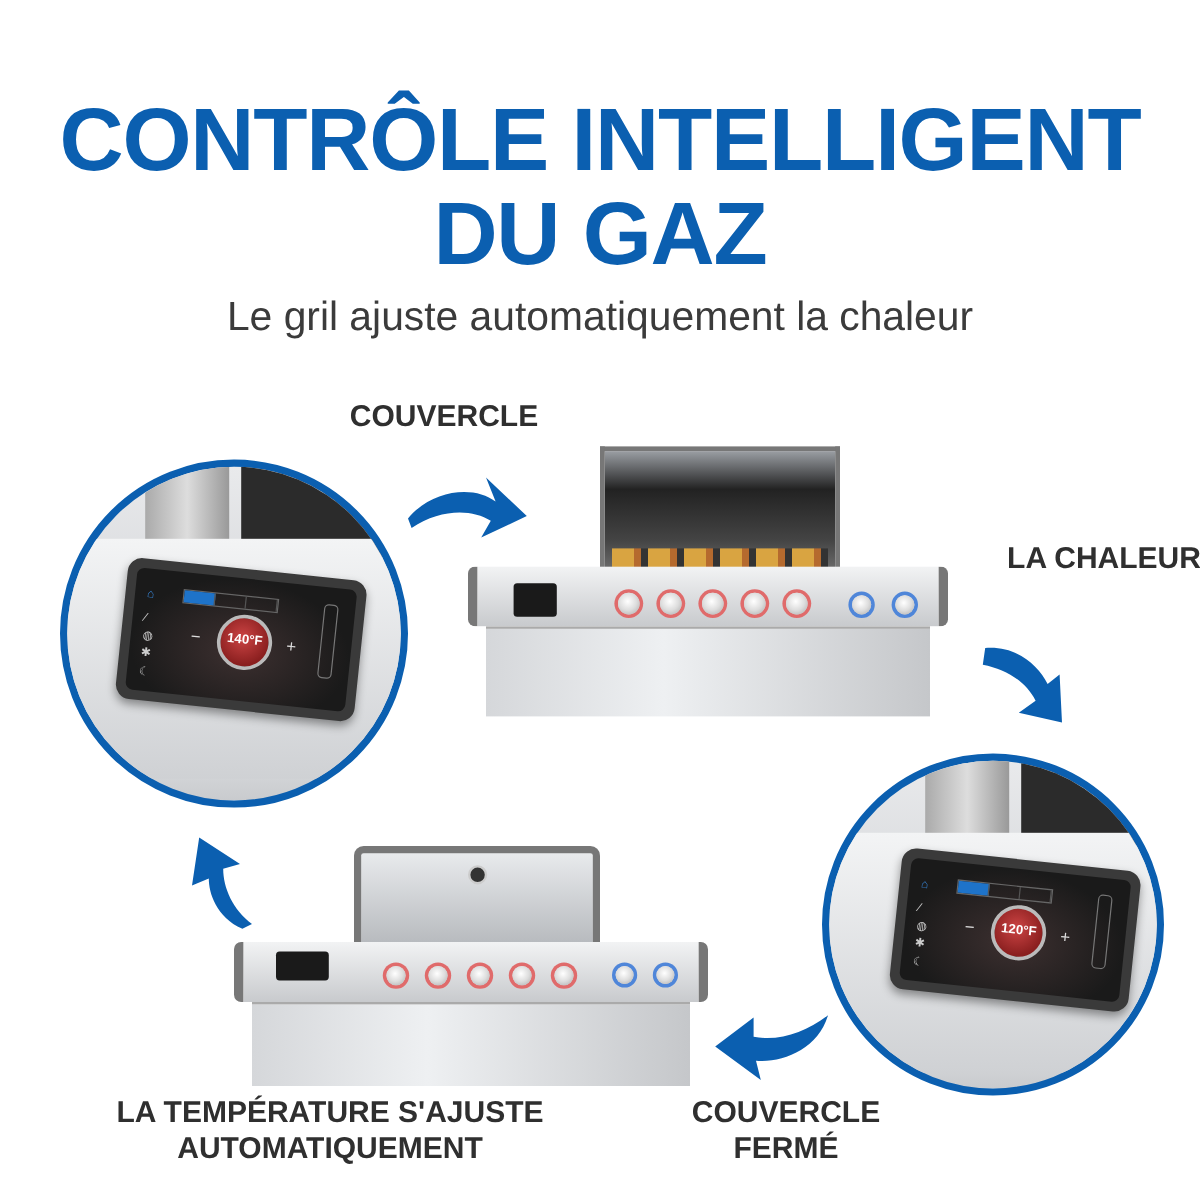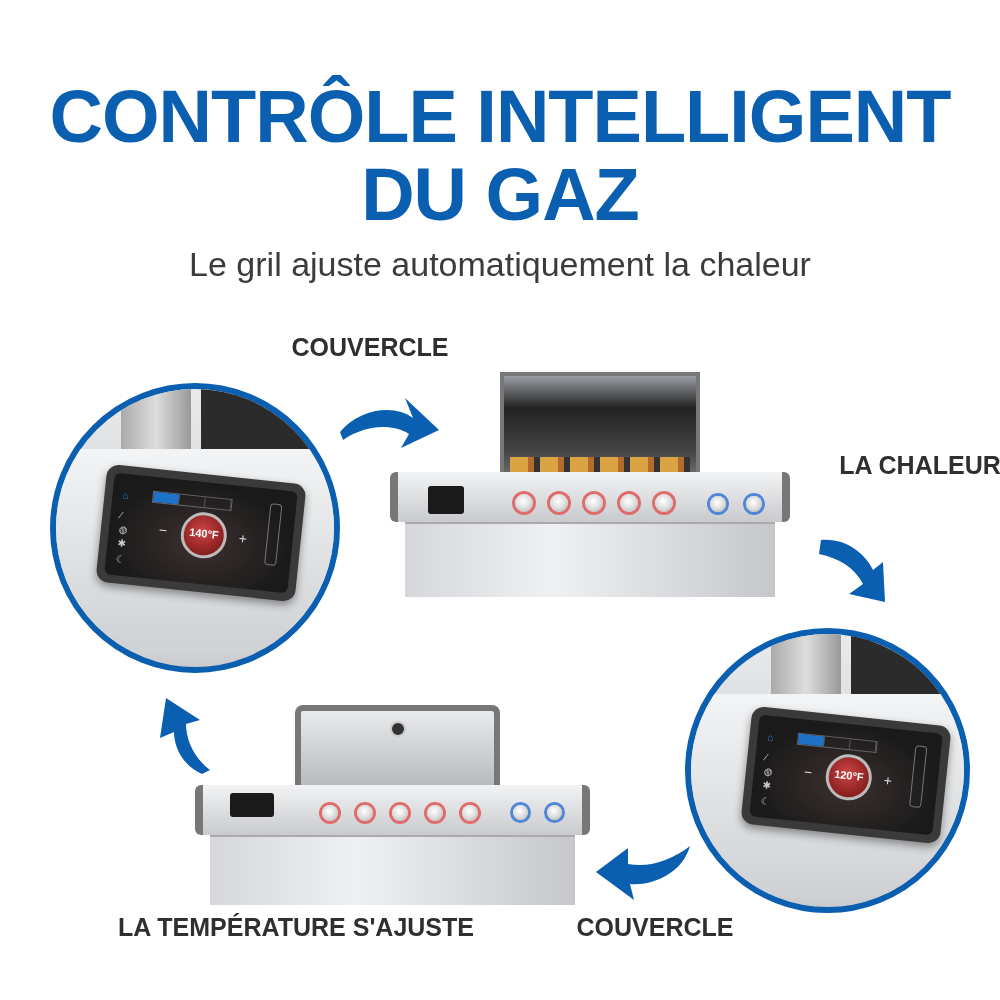--- a/index.html
+++ b/index.html
@@ -41,23 +41,25 @@
 <div class="subtitle">Le gril ajuste automatiquement la chaleur</div>
 
 <div class="label" style="left:270px; top:332px; width:200px;">
   <div>COUVERCLE</div>
 </div>
 <div class="label" style="left:820px; top:450px; width:200px;">
   <div>LA CHALEUR</div>
 </div>
 <div class="label" style="left:555px; top:912px; width:200px;">
   <div>COUVERCLE</div>
+  <div>FERMÉ</div>
 </div>
-<div class="label" style="left:96px; top:912px; width:400px;">
+<div class="label" style="left:75px; top:912px; width:400px;">
   <div>LA TEMPÉRATURE S'AJUSTE</div>
+  <div>AUTOMATIQUEMENT</div>
 </div>
 
 <svg class="arrow" style="left:335px; top:390px;" width="110" height="70" viewBox="0 0 110 70">
   <path d="M5 42 C25 18 60 14 78 28 L70 8 L104 40 L66 58 L74 44 C58 34 32 34 8 50 Z" fill="#0b5fb0"></path>
 </svg>
 <svg class="arrow" style="left:815px; top:530px;" width="80" height="75" viewBox="0 0 80 75">
   <path d="M6 10 C32 8 50 24 58 40 L68 32 L70 72 L34 64 L48 54 C40 38 24 28 4 24 Z" fill="#0b5fb0"></path>
 </svg>
 <svg class="arrow" style="left:590px; top:840px;" width="110" height="65" viewBox="0 0 110 65">
   <path d="M100 6 C92 34 62 46 40 44 L44 60 L6 32 L38 8 L38 24 C60 28 82 20 100 6 Z" fill="#0b5fb0"></path>

